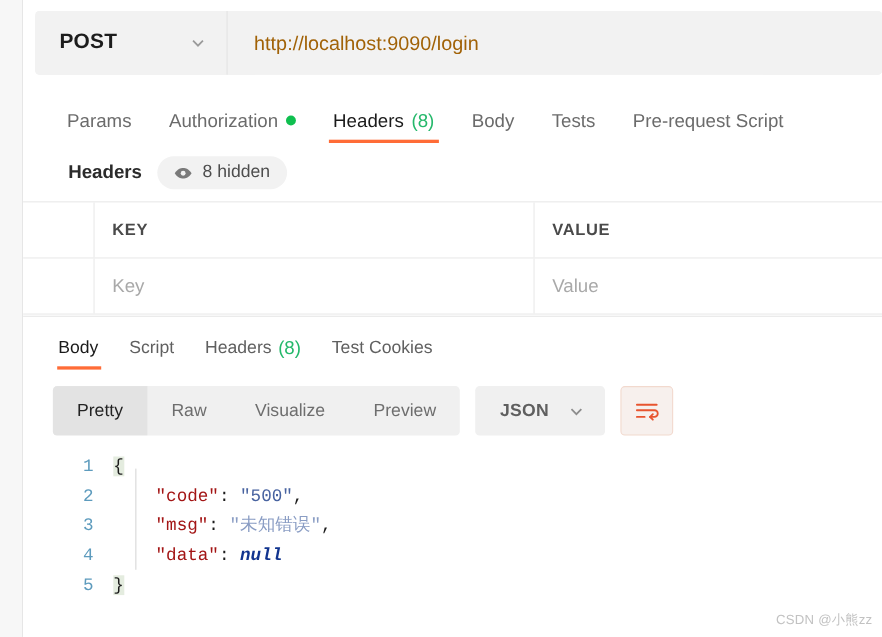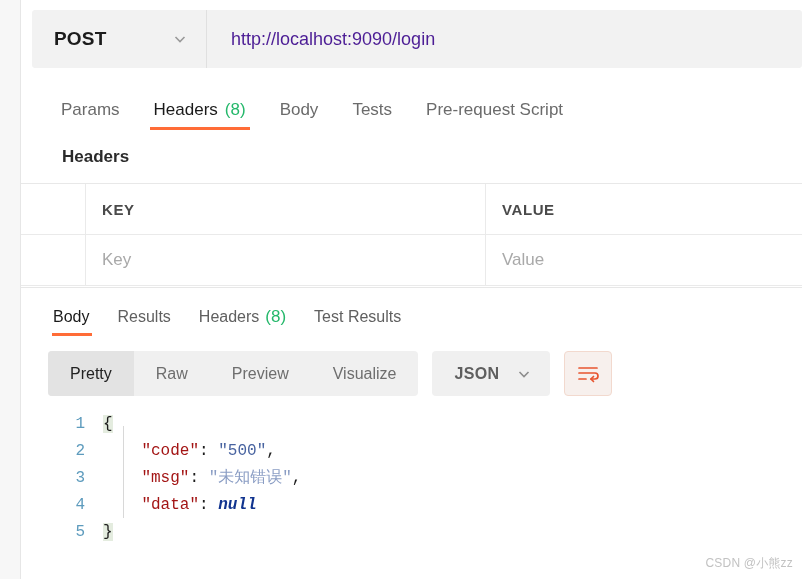--- a/index.html
+++ b/index.html
@@ -68,21 +68,21 @@
     color: #9a9a9a;
     display: inline-block;
   }
   .chev svg { display:block; }
   .url-input {
     flex: 1;
     display: flex;
     align-items: center;
     padding-left: 24px;
     font-size: 18px;
-    color: #4c1d95;
+    color: #a16207;
     background: #f2f2f2;
     cursor: text;
   }
 
   
   .req-tabs {
     display: flex;
     align-items: flex-start;
     gap: 0;
     height: 41px;
@@ -337,20 +337,24 @@
       </div>
       <div class="url-input" title="Enter request URL">http://localhost:9090/login</div>
     </div>
 
     <div class="req-tabs">
 
       <div class="req-tab">
         <span>Params</span>
       </div>
 
+      <div class="req-tab">
+        <span>Authorization</span>
+        <span class="green-dot"></span>
+      </div>
 
       <div class="req-tab active">
         <span>Headers</span>
         <span class="tab-count">(8)</span>
         <span class="tab-underline"></span>
       </div>
 
       <div class="req-tab">
         <span>Body</span>
       </div>
@@ -359,20 +363,29 @@
         <span>Tests</span>
       </div>
 
       <div class="req-tab">
         <span>Pre-request Script</span>
       </div>
     </div>
 
     <div class="headers-row">
       <span class="headers-title">Headers</span>
+      <div class="hidden-pill">
+        <span class="eye">
+          <svg viewBox="0 0 20 13" width="17" height="13" fill="none" stroke="currentColor" stroke-width="1.5">
+            <path d="M1 6.5 C4 1.8 7 0.8 10 0.8 C13 0.8 16 1.8 19 6.5 C16 11.2 13 12.2 10 12.2 C7 12.2 4 11.2 1 6.5 Z" fill="currentColor" stroke="none"></path>
+            <circle cx="10" cy="6.5" r="2.6" fill="#f2f2f2" stroke="none"></circle>
+          </svg>
+        </span>
+        <span class="hidden-pill-label">8 hidden</span>
+      </div>
     </div>
 
     <div class="kvtable">
 
       <div class="kvrow header-row">
         <div class="cell cell-check"></div>
         <div class="cell cell-key">KEY</div>
         <div class="cell cell-value">VALUE</div>
       </div>
 
@@ -386,40 +399,40 @@
     <div class="section-divider"></div>
 
     <div class="resp-tabs">
 
       <div class="resp-tab active">
         <span>Body</span>
         <span class="tab-underline"></span>
       </div>
 
       <div class="resp-tab">
-        <span>Results</span>
+        <span>Script</span>
       </div>
 
       <div class="resp-tab">
         <span>Headers</span>
         <span class="tab-count">(8)</span>
       </div>
 
       <div class="resp-tab">
-        <span>Test Results</span>
+        <span>Test Cookies</span>
       </div>
     </div>
 
     <div class="format-bar">
 
       <div class="seg-group">
         <div class="seg active">Pretty</div>
         <div class="seg">Raw</div>
+        <div class="seg">Visualize</div>
         <div class="seg">Preview</div>
-        <div class="seg">Visualize</div>
       </div>
 
       <div class="json-select">
         <span class="json-select-label">JSON</span>
         <span class="chev">
           <svg viewBox="0 0 16 16" width="16" height="16" fill="none" stroke="#8d8d8d" stroke-width="1.6">
             <path d="M3.5 6 L8 10.5 L12.5 6"></path>
           </svg>
         </span>
       </div>

